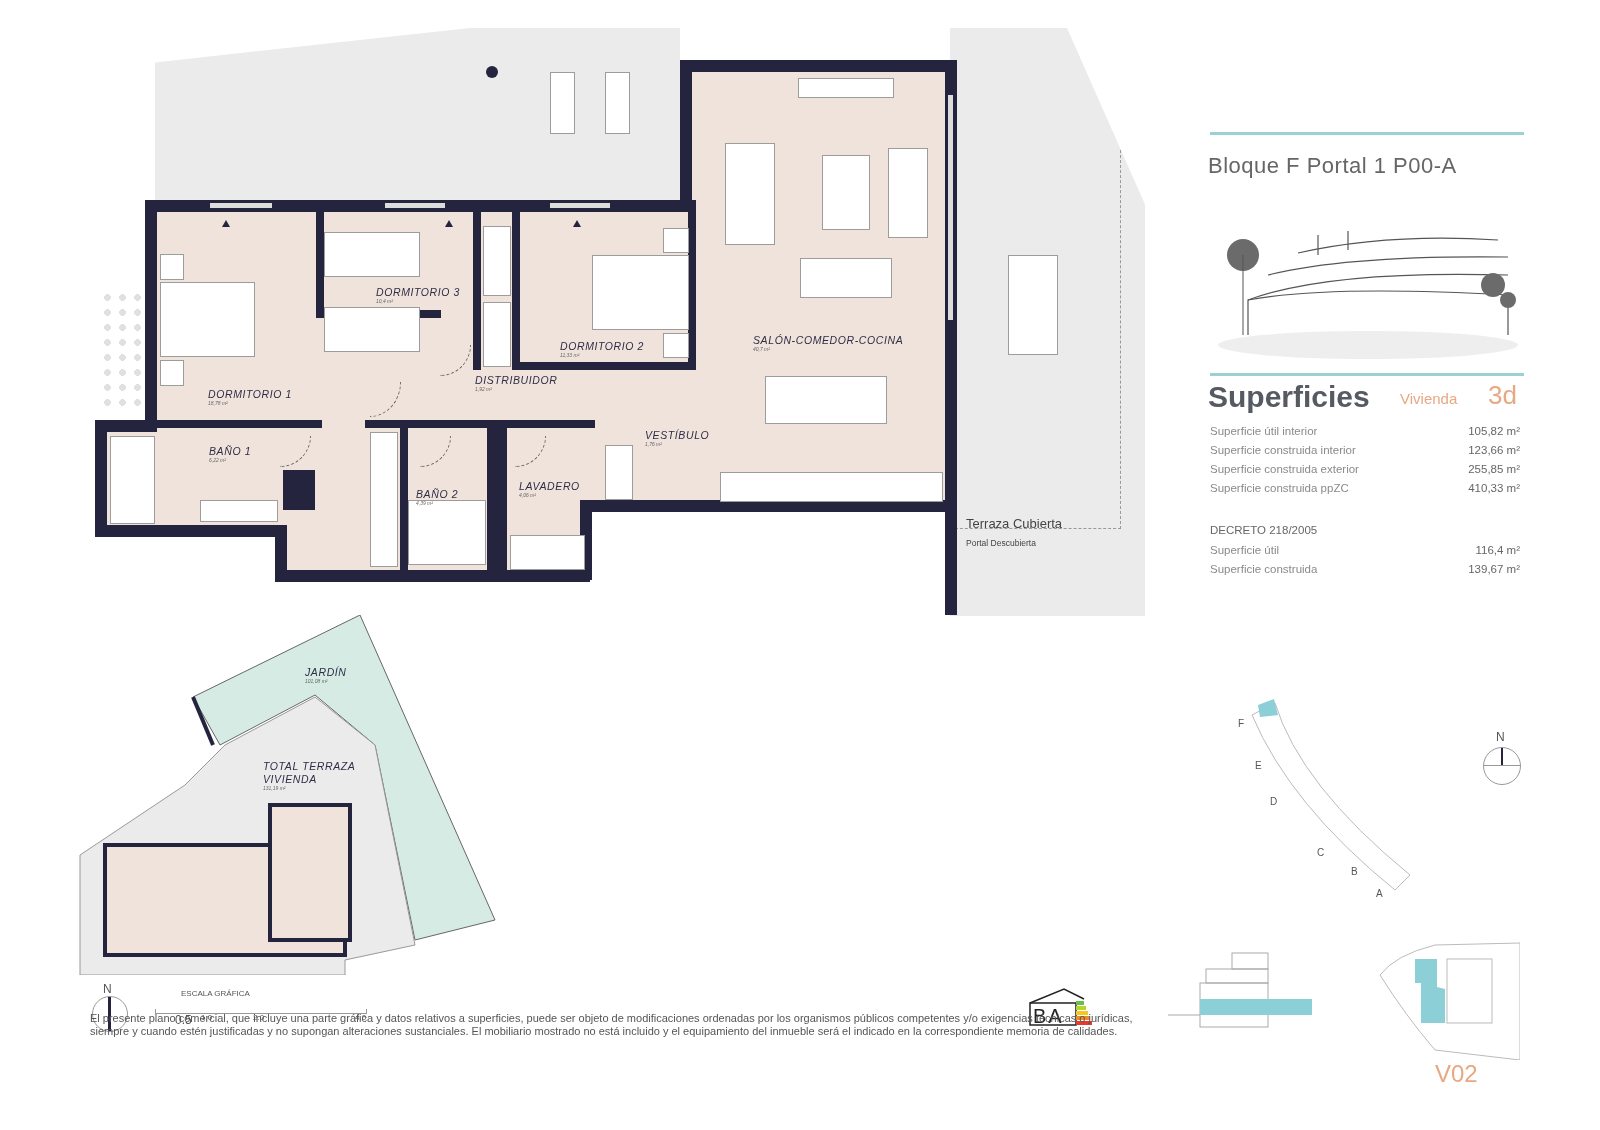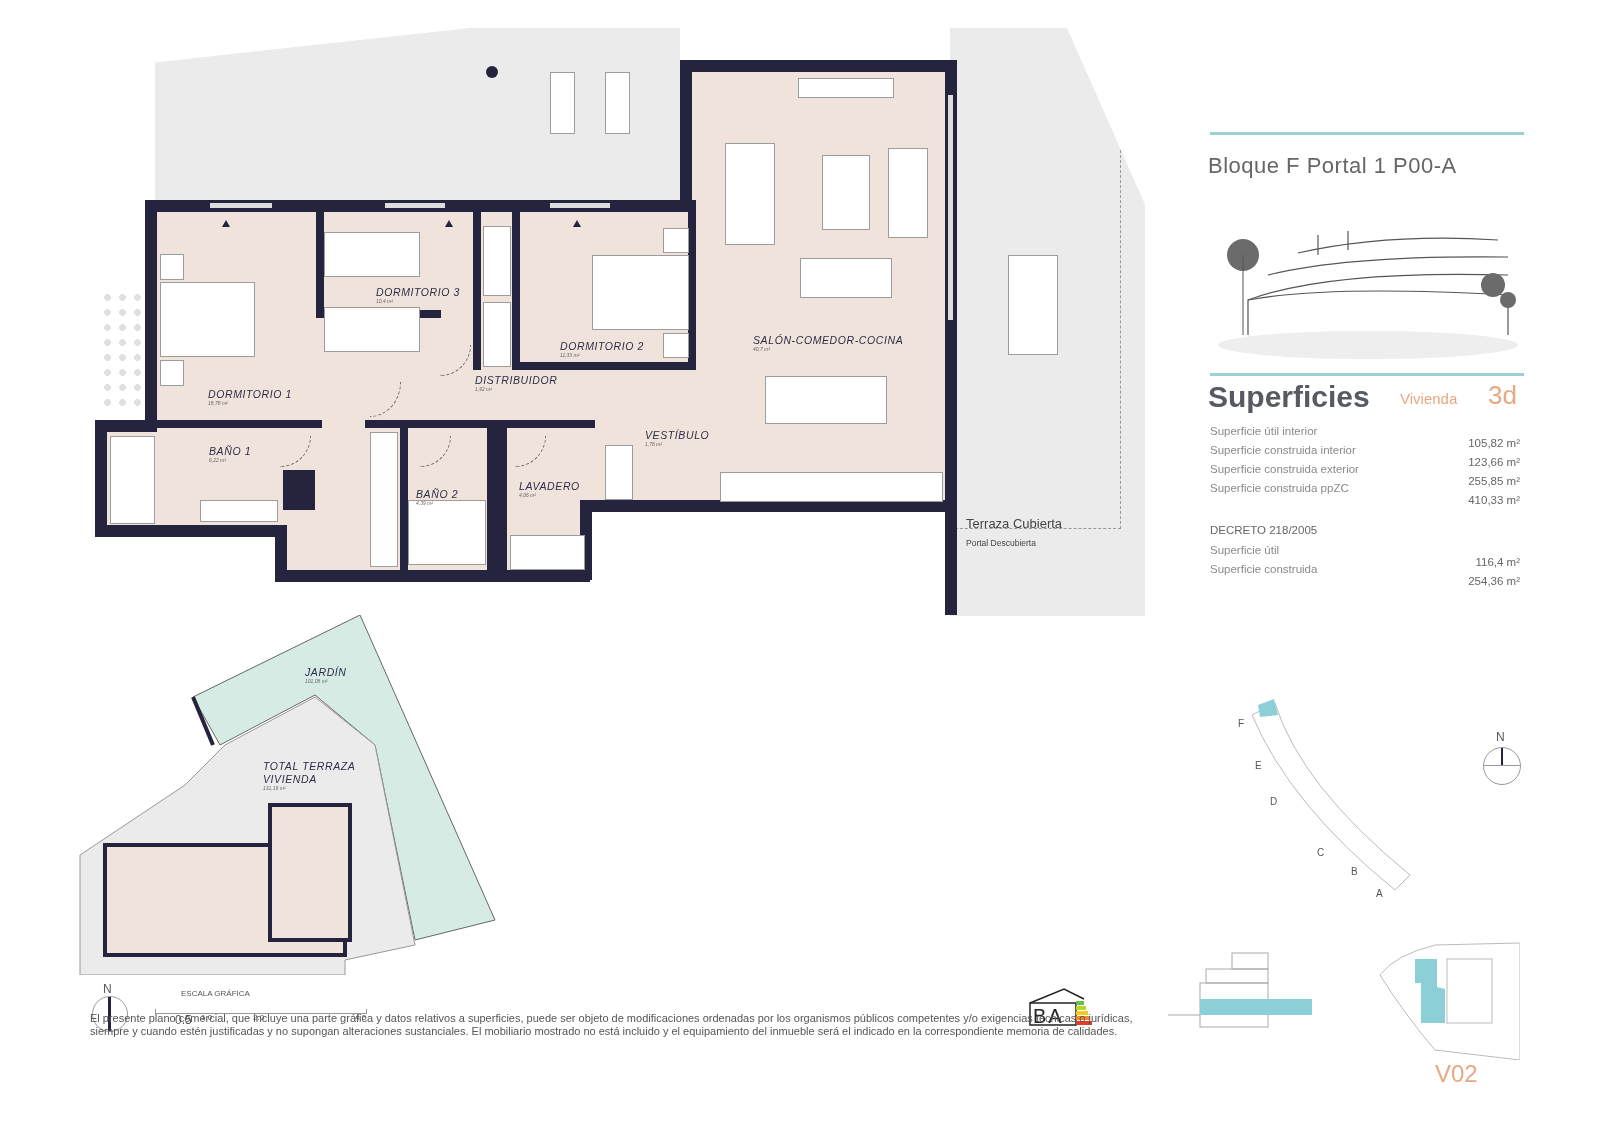--- a/index.html
+++ b/index.html
@@ -8,21 +8,21 @@
   .wall{position:absolute;background:#25243f;}
   .floor{position:absolute;background:#efe3dc;}
   .terr{position:absolute;background:#ebebeb;}
   .furn{position:absolute;background:#fff;border:1px solid #9c9c9c;box-sizing:border-box;}
   .rlabel{position:absolute;font-size:10.5px;letter-spacing:0.6px;color:#2e2d46;white-space:nowrap;font-style:italic;}
   .rarea{display:block;font-size:5px;color:#666;letter-spacing:0;}
   .tri{position:absolute;width:0;height:0;border-left:4px solid transparent;border-right:4px solid transparent;border-bottom:7px solid #25243f;}
   .door{position:absolute;border:1px dashed #666;border-radius:0 0 100% 0;border-top:none;border-left:none;}
   .sidebar-rule{position:absolute;height:3px;background:#9bd1d5;}
   .sup-row{position:absolute;left:1210px;width:310px;font-size:11.5px;color:#8a8a8a;display:flex;justify-content:space-between;}
-  .sup-row span:last-child{color:#666;margin-top:12px;}
+  .sup-row span:last-child{color:#666;}
   .disclaimer{position:absolute;left:90px;top:1012px;width:1050px;font-size:11px;line-height:13px;color:#555;}
 </style>
 </head>
 <body>
 
 <div class="abs" style="left:0;top:0;width:1150px;height:620px;">
 
   <div class="terr" style="left:155px;top:28px;width:525px;height:172px;border-radius:0 0 0 0;clip-path:polygon(0 100%, 0 20%, 60% 0, 100% 0, 100% 100%);"></div>
   <div class="terr" style="left:950px;top:28px;width:195px;height:588px;clip-path:polygon(0 0,60% 0,100% 30%,100% 100%,0 100%);"></div>
   <div class="abs" style="left:950px;top:150px;width:170px;height:378px;border-right:1px dashed #999;border-bottom:1px dashed #999;"></div>
@@ -160,21 +160,21 @@
     <span>Superficie construida ppZC</span>
     <span>410,33 m²</span>
   </div>
 <div class="abs" style="left:1210px;top:524px;font-size:11.5px;color:#666;">DECRETO 218/2005</div>
 <div class="sup-row" style="top:544px;">
     <span>Superficie útil</span>
     <span>116,4 m²</span>
   </div>
 <div class="sup-row" style="top:563px;">
     <span>Superficie construida</span>
-    <span>254,36 m²</span>
+    <span>139,67 m²</span>
   </div>
 
 <div class="abs" style="left:75px;top:615px;width:430px;height:360px;">
   <svg width="430" height="360" viewBox="0 0 430 360">
     <polygon points="118,82 285,0 420,305 340,325 300,130 240,80 145,130" fill="#d5ebe4" stroke="#666" stroke-width="1"></polygon>
     <polygon points="5,240 110,170 150,130 240,82 300,130 340,330 270,345 270,360 5,360" fill="#ebebeb" stroke="#999" stroke-width="1"></polygon>
     <rect x="30" y="230" width="240" height="110" fill="#efe3dc" stroke="#25243f" stroke-width="4"></rect>
     <rect x="195" y="190" width="80" height="135" fill="#efe3dc" stroke="#25243f" stroke-width="4"></rect>
     <line x1="118" y1="82" x2="138" y2="130" stroke="#25243f" stroke-width="4"></line>
   </svg>

